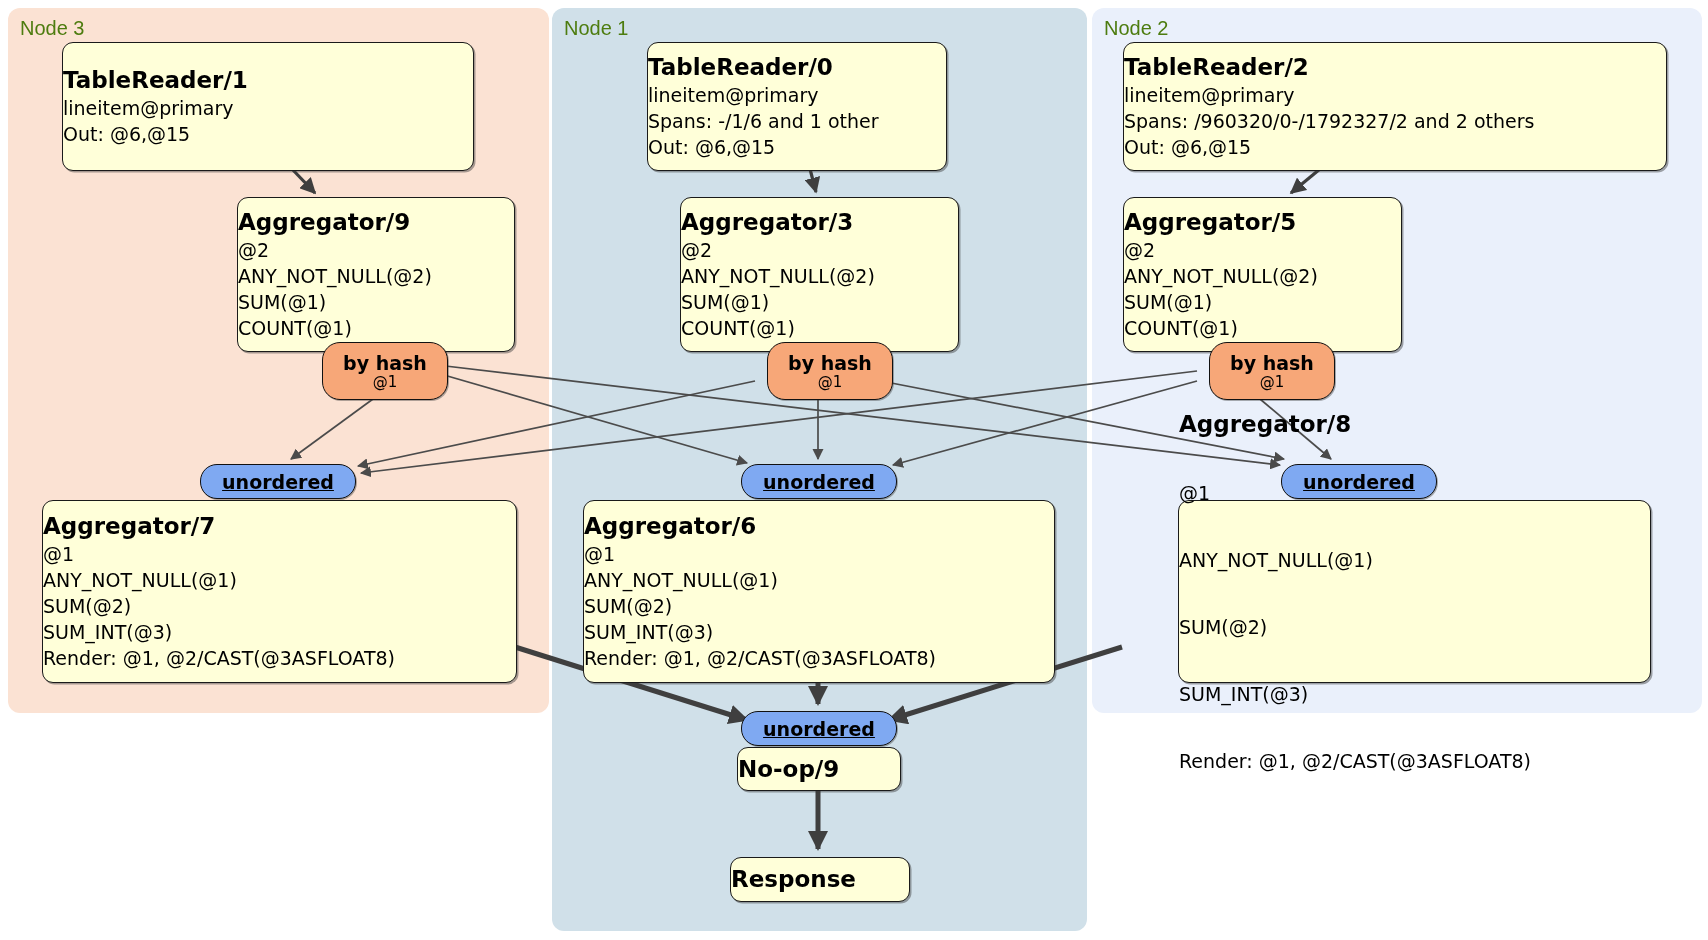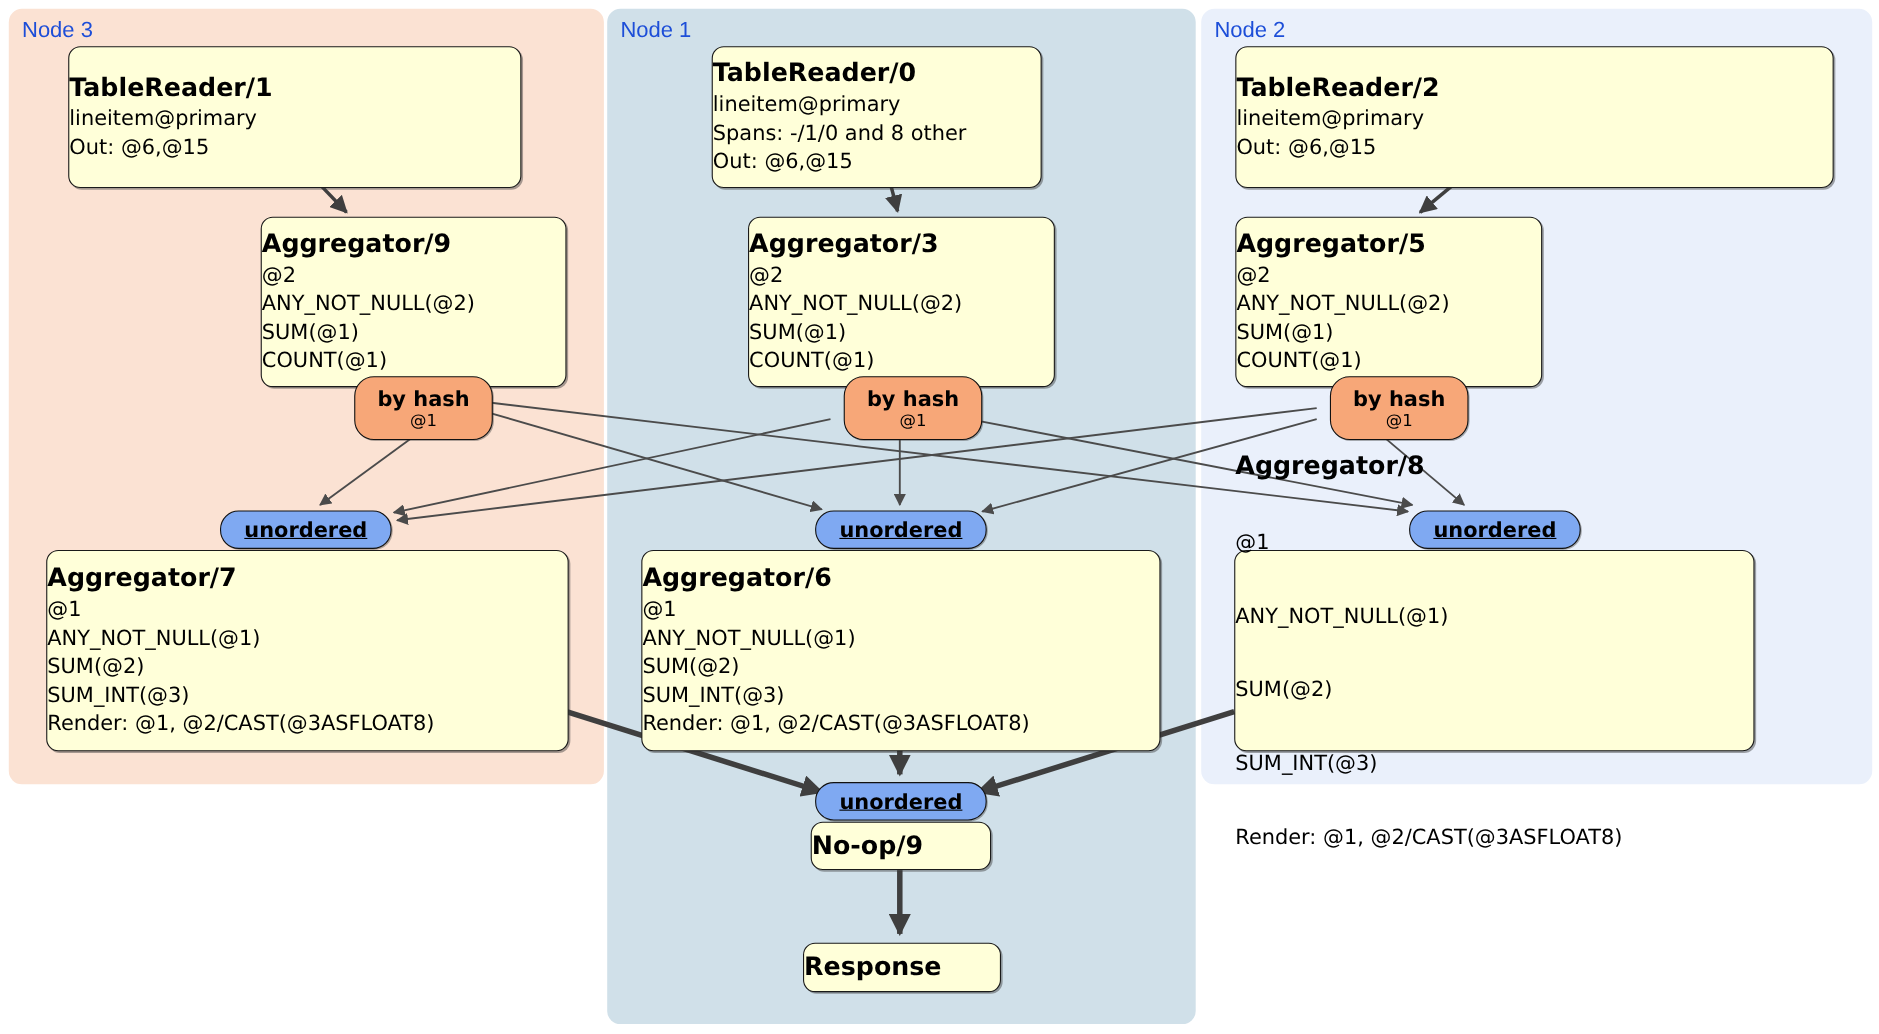--- a/index.html
+++ b/index.html
@@ -6,21 +6,21 @@
     --node3-bg:#fbe2d3; --node1-bg:#d0e0e9; --node2-bg:#eaf0fb;
     --box-bg:#ffffd9; --box-border:#1a1a1a;
     --router-bg:#f7a778; --sync-bg:#7fa9f2;
     --edge-color:#3f3f3f; --text-color:#000000;
   }
   html,body{margin:0;padding:0;background:#ffffff;}
   .canvas{position:relative;width:1708px;height:940px;background:#ffffff;overflow:hidden;
           font-family:"DejaVu Sans",sans-serif;color:var(--text-color);}
   .panel{position:absolute;border-radius:12px;z-index:0;}
   .panel-label{position:absolute;left:12px;top:9px;font-family:"Liberation Sans",sans-serif;
-               font-size:20px;color:#1d4ed8;z-index:1;}
+               font-size:20px;color:#4d7c0f;z-index:1;}
   svg.edges{position:absolute;left:0;top:0;z-index:1;}
   .proc{position:absolute;background:var(--box-bg);border:1.7px solid var(--box-border);
         border-radius:11px;display:flex;flex-direction:column;align-items:flex-start;justify-content:center;
         text-align:center;z-index:2;box-shadow:1.5px 1.5px 0 rgba(60,60,60,.45);}
   .proc-title{font-weight:bold;font-size:23px;line-height:29px;white-space:nowrap;}
   .proc-row{font-size:19px;line-height:26px;white-space:nowrap;}
   .router{position:absolute;width:124px;height:56px;background:var(--router-bg);
           border:1.7px solid #111;border-radius:18px;display:flex;flex-direction:column;
           align-items:center;justify-content:center;z-index:3;box-shadow:1px 1px 0 rgba(60,60,60,.4);margin-left:11px;}
   .router-label{font-weight:bold;font-size:19px;line-height:22px;}
@@ -78,26 +78,27 @@
   </svg>
 
   <div class="proc" style="left:62px;top:42px;width:410px;height:127px;">
     <div class="proc-title">TableReader/1</div>
     <div class="proc-row">lineitem@primary</div>
     <div class="proc-row">Out: @6,@15</div>
   </div>
   <div class="proc" style="left:647px;top:42px;width:298px;height:127px;">
     <div class="proc-title">TableReader/0</div>
     <div class="proc-row">lineitem@primary</div>
-    <div class="proc-row">Spans: -/1/0 and 8 other</div>
+    <div class="proc-row">Spans: -/1/6 and 1 other</div>
     <div class="proc-row">Out: @6,@15</div>
   </div>
   <div class="proc" style="left:1123px;top:42px;width:542px;height:127px;">
     <div class="proc-title">TableReader/2</div>
     <div class="proc-row">lineitem@primary</div>
+    <div class="proc-row">Spans: /960320/0-/1792327/2 and 2 others</div>
     <div class="proc-row">Out: @6,@15</div>
   </div>
 
   <div class="proc" style="left:237px;top:197px;width:276px;height:153px;">
     <div class="proc-title">Aggregator/9</div>
     <div class="proc-row">@2</div>
     <div class="proc-row">ANY_NOT_NULL(@2)</div>
     <div class="proc-row">SUM(@1)</div>
     <div class="proc-row">COUNT(@1)</div>
   </div>
@@ -142,21 +143,21 @@
     <div class="proc-row">Render: @1, @2/CAST(@3ASFLOAT8)</div>
   </div>
   <div class="proc" style="left:583px;top:500px;width:470px;height:181px;">
     <div class="proc-title">Aggregator/6</div>
     <div class="proc-row">@1</div>
     <div class="proc-row">ANY_NOT_NULL(@1)</div>
     <div class="proc-row">SUM(@2)</div>
     <div class="proc-row">SUM_INT(@3)</div>
     <div class="proc-row">Render: @1, @2/CAST(@3ASFLOAT8)</div>
   </div>
-  <div class="proc" style="left:1122px;top:500px;width:471px;height:181px;gap:41px;">
+  <div class="proc" style="left:1178px;top:500px;width:471px;height:181px;gap:41px;">
     <div class="proc-title">Aggregator/8</div>
     <div class="proc-row">@1</div>
     <div class="proc-row">ANY_NOT_NULL(@1)</div>
     <div class="proc-row">SUM(@2)</div>
     <div class="proc-row">SUM_INT(@3)</div>
     <div class="proc-row">Render: @1, @2/CAST(@3ASFLOAT8)</div>
   </div>
 
   <div class="sync" style="left:741px;top:711px;">unordered</div>
   <div class="proc" style="left:737px;top:747px;width:162px;height:42px;">

